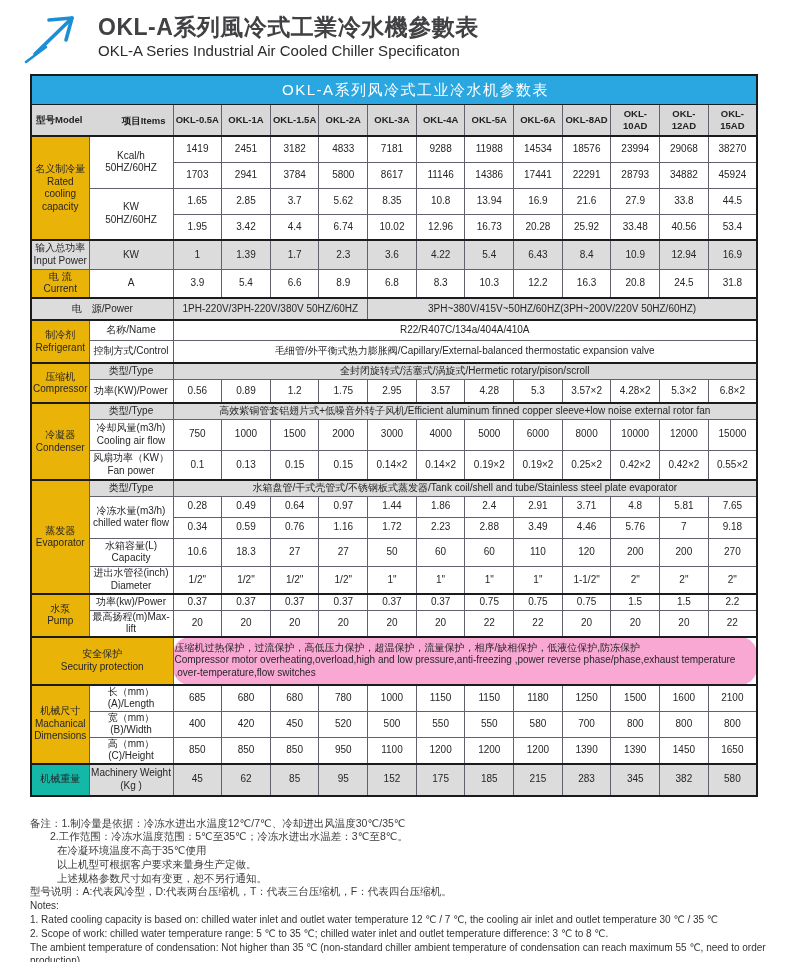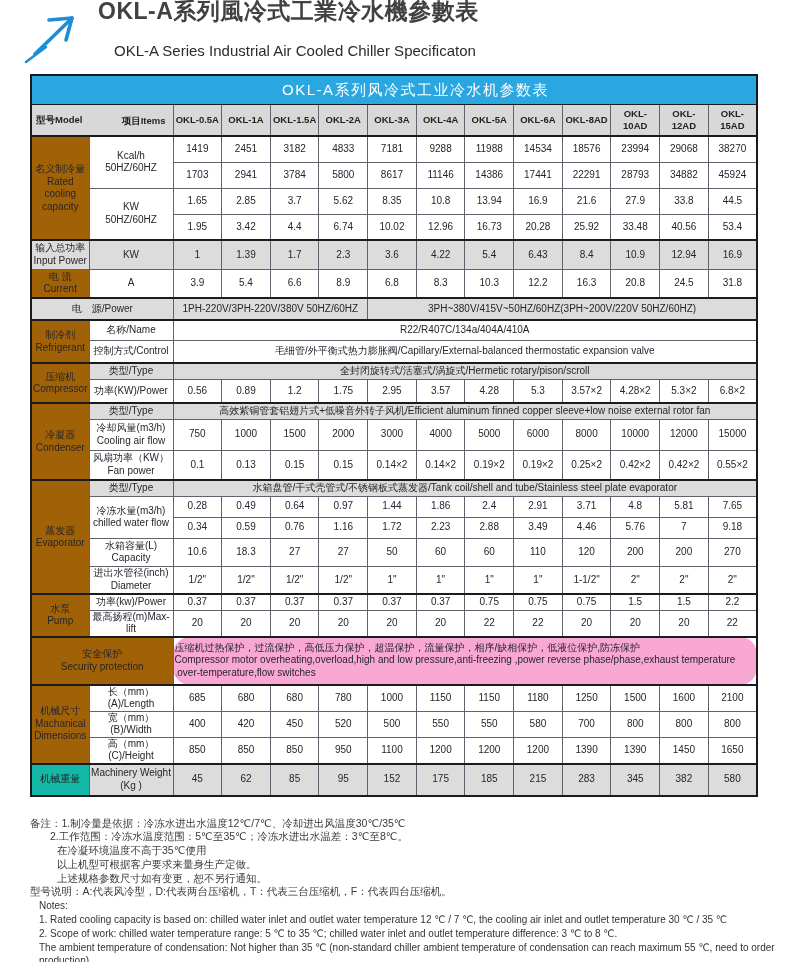--- a/index.html
+++ b/index.html
@@ -9,21 +9,21 @@
     color:#26262a;
     -webkit-font-smoothing:antialiased;
   }
   .page{position:relative;width:789px;height:962px;overflow:hidden;background:#fff;}
 
   
   .doc-header{display:flex;align-items:center;padding:6px 0 0 22px;height:60px;}
   .logo{flex:0 0 auto;margin-top:2px;}
   .titles{margin-left:10px;}
   .title-zh{margin:0;font-size:23px;line-height:28px;font-weight:700;color:#414144;letter-spacing:.5px;}
-  .title-en{margin:16px;font-size:15px;line-height:19px;font-weight:500;color:#2b2b2b;}
+  .title-en{margin:0;font-size:15px;line-height:19px;font-weight:500;color:#2b2b2b;}
 
   
   table.spec{
     border-collapse:collapse;table-layout:fixed;
     width:728px;margin:8px 0 0 30px;
     border:2px solid #1b1b1b;
   }
   table.spec td{
     border:1px solid #62626e;
     text-align:center;vertical-align:middle;
@@ -40,40 +40,40 @@
     border-bottom:2px solid #1b1b1b;}
   .corner{position:relative;padding:0;
     background:
       linear-gradient(to bottom right,
         transparent calc(50% - .7px), #62626e calc(50% - .7px),
         #62626e calc(50% + .7px), transparent calc(50% + .7px)) #D8D8D8;}
   .corner-model{position:absolute;left:4px;top:50%;transform:translateY(-54%);font-weight:600;}
   .corner-items{position:absolute;right:7px;top:50%;transform:translateY(-46%);font-weight:600;}
 
   td.cat,td.item{white-space:pre-line;font-size:10px;color:#26262a;}
-  td.cat{background:#a16207;}
+  td.cat{background:#eab308;}
   tr.gray td{background:#DCDCDC;}
   td.gz{background:#DCDCDC;}
   td.mtext{font-size:9.5px;}
   td.val{font-size:10px;}
   td.security{background:#f9a8d4;text-align:left;padding:3px 6px;font-size:9.5px;line-height:1.5;border-radius:17px;}
   .security div{text-align:left;}
 
   tr.thick td{border-top:2px solid #1b1b1b;}
 
   tr.rh26{height:26px}  tr.rh29{height:29px}  tr.rh22{height:22px}
   tr.rh20{height:20px}  tr.rh23{height:23px}  tr.rh16{height:16px}
   tr.rh24{height:24px}  tr.rh31{height:31px}  tr.rh30{height:30px}
   tr.rh21{height:21px}  tr.rh28{height:28px}  tr.rh15{height:15px}
   tr.rh61{height:48px}  tr.rh32{height:32px}
 
   
   .notes{margin:20px 0 0 30px;}
   .notes p{margin:0;font-size:10.5px;line-height:13.8px;color:#3a3a3a;}
-  .notes p.en{font-size:10px;color:#333;margin-left:9px;}
+  .notes p.en{font-size:10px;color:#333;}
   .ind1{margin-left:20px !important;}
   .ind2{margin-left:27px !important;}
 </style>
 </head>
 <body>
 
 <div class="page">
 
   <header class="doc-header">
     <svg class="logo" width="66" height="54" viewBox="0 0 66 54">

